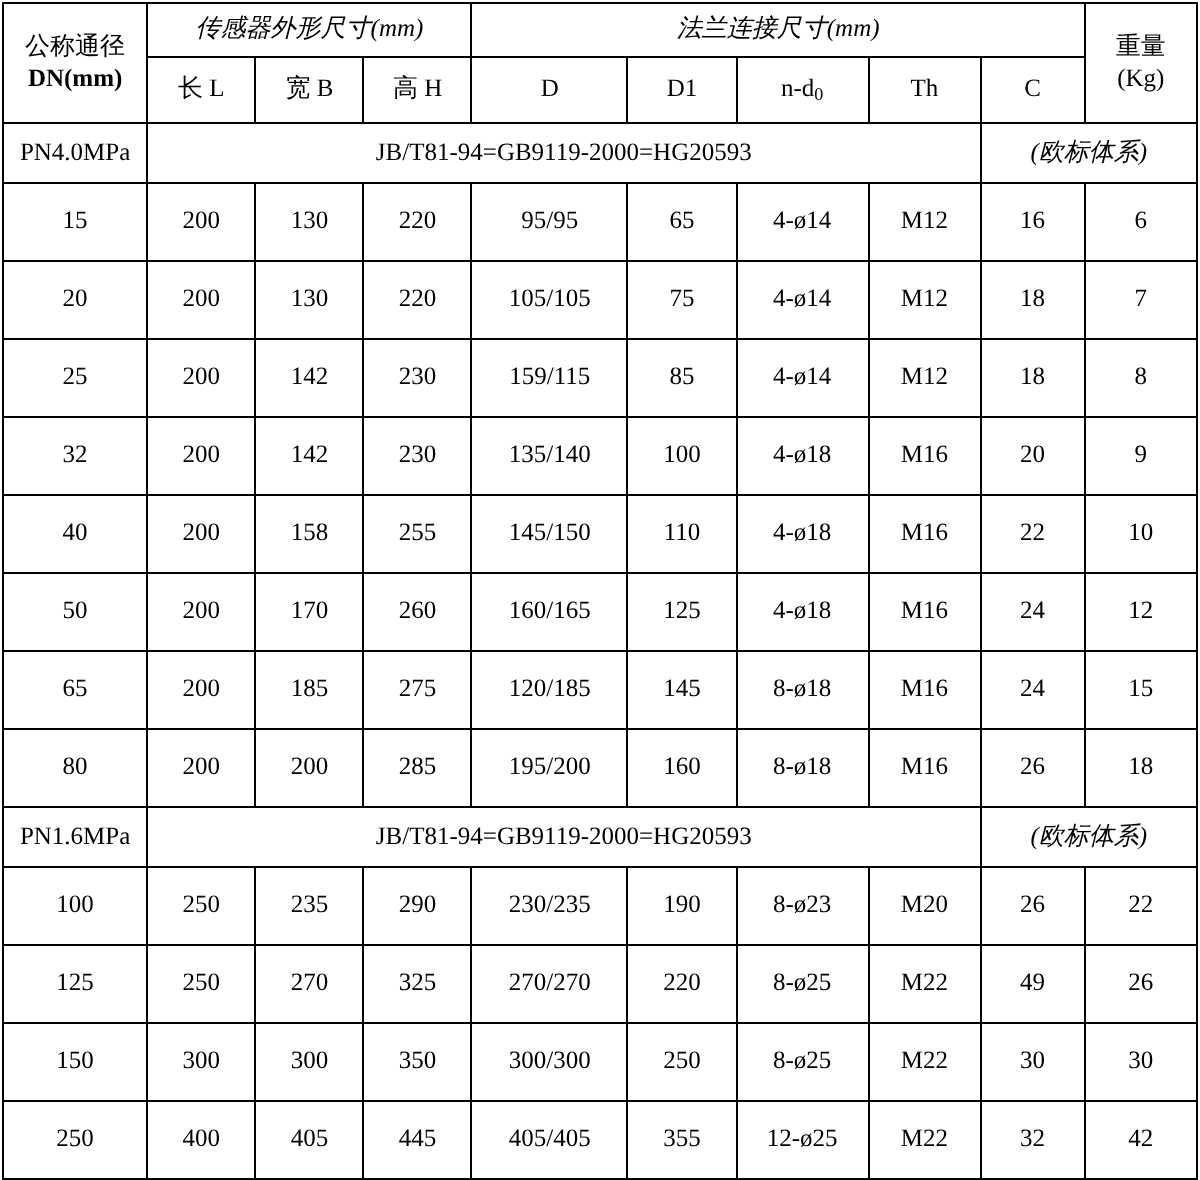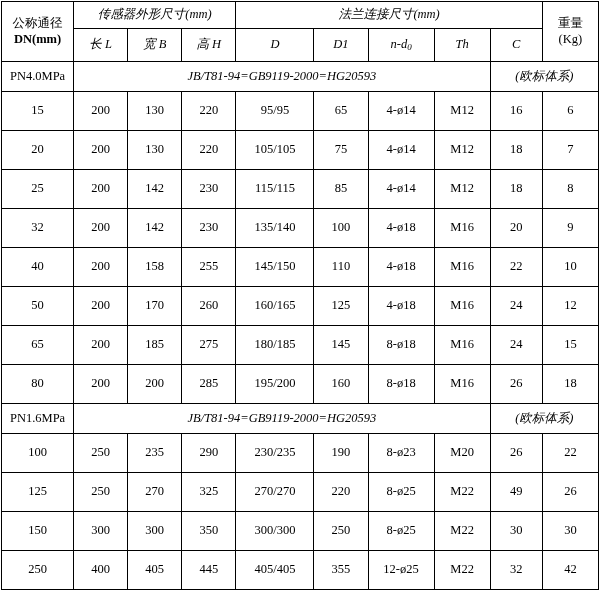--- a/index.html
+++ b/index.html
@@ -31,21 +31,20 @@
   }
   
   .hdr-group {
     height: 26px;
     font-size: 13px;
     font-style: italic;
   }
   .hdr-sub {
     height: 32px;
     font-size: 13px;
-    font-style: italic;
   }
   .hdr-dn {
     height: 58px;
     font-size: 12.5px;
   }
   .hdr-dn .l1 { display: block; }
   .hdr-dn .l2 { display: block; font-weight: bold; }
   .hdr-weight {
     font-size: 12.5px;
   }
@@ -57,21 +56,20 @@
     height: 29px;
     font-size: 12.5px;
   }
   .sec-left {
     text-align: left;
     padding-left: 7px;
   }
   .sec-mid {
     text-align: left;
     padding-left: 7px;
-    font-style: italic;
   }
   .sec-right {
     text-align: center;
     font-style: italic;
   }
   
   .data-row td {
     height: 38px;
     font-size: 12.5px;
   }
@@ -151,21 +149,21 @@
         <td>4-ø14</td>
         <td>M12</td>
         <td>18</td>
         <td>7</td>
       </tr>
       <tr class="data-row">
         <td>25</td>
         <td>200</td>
         <td>142</td>
         <td>230</td>
-        <td>115/115</td>
+        <td>159/115</td>
         <td>85</td>
         <td>4-ø14</td>
         <td>M12</td>
         <td>18</td>
         <td>8</td>
       </tr>
       <tr class="data-row">
         <td>32</td>
         <td>200</td>
         <td>142</td>
@@ -199,21 +197,21 @@
         <td>4-ø18</td>
         <td>M16</td>
         <td>24</td>
         <td>12</td>
       </tr>
       <tr class="data-row">
         <td>65</td>
         <td>200</td>
         <td>185</td>
         <td>275</td>
-        <td>180/185</td>
+        <td>120/185</td>
         <td>145</td>
         <td>8-ø18</td>
         <td>M16</td>
         <td>24</td>
         <td>15</td>
       </tr>
       <tr class="data-row">
         <td>80</td>
         <td>200</td>
         <td>200</td>

